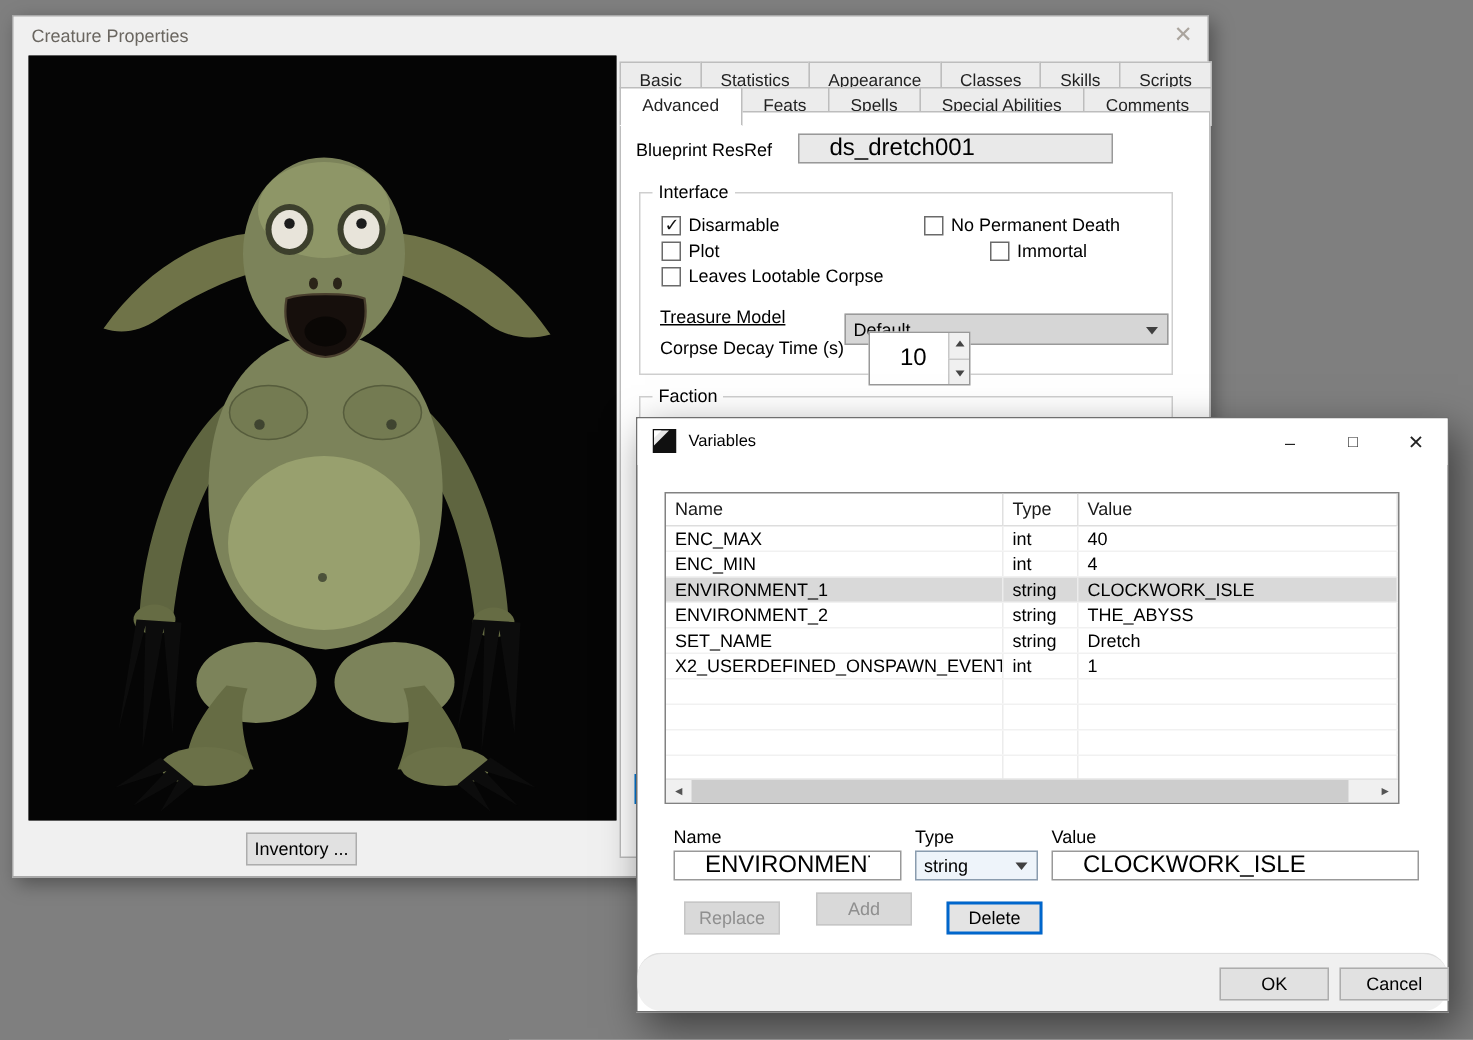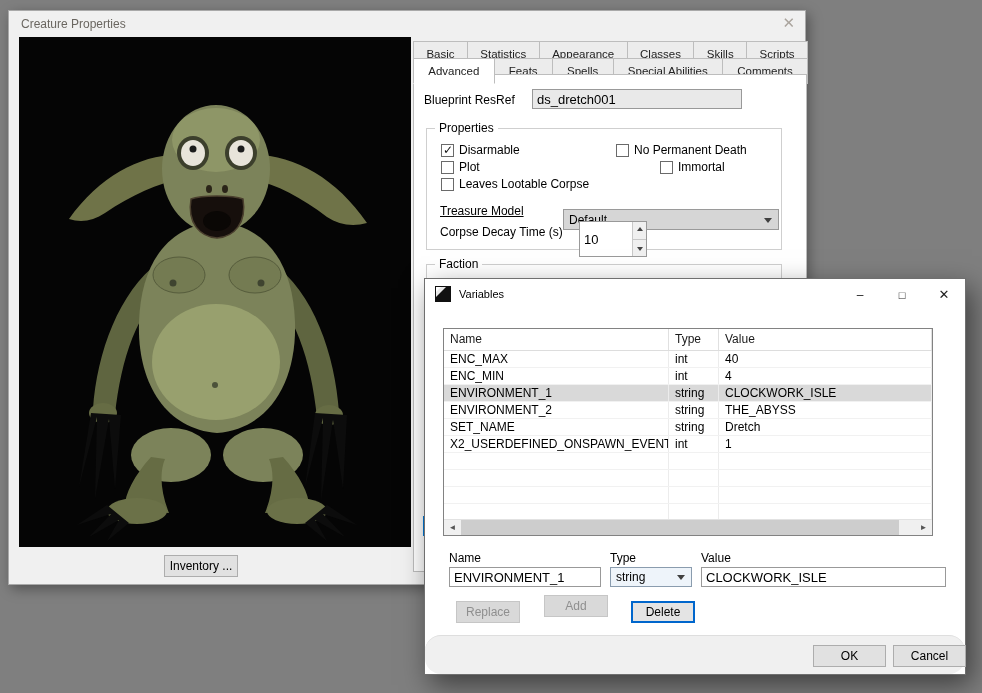--- a/index.html
+++ b/index.html
@@ -28,22 +28,22 @@
   .tabs { position:absolute; left:404px; width:394px; height:17px; display:flex; }
   .r1 { top:30px; }
   .r2 { top:47px; }
   .tab { flex:1 1 auto; display:flex; align-items:center; justify-content:center;
          font-size:11.5px; color:#222; background:#ececec; border:1px solid #bdbdbd;
          margin-right:-1px; white-space:nowrap; padding:12px 4px; position:relative; }
   .tab.active { background:#fff; border-bottom-color:#fff; z-index:3; }
   .tabpage { position:absolute; left:404px; top:63px; width:394px; height:498px;
              background:#fff; border:1px solid #bdbdbd; z-index:2; }
 
-  .txt { position:absolute; font-size:13px; font-family:inherit; border:1px solid #999;
-         background:#fff; padding:0 4px; height:20px; color:#000; }
+  .txt { position:absolute; font-size:16px; font-family:inherit; border:1px solid #999;
+         background:#fff; padding:0 20px; height:20px; color:#000; }
   .txt.ro { background:#e9e9e9; }
 
   .groupbox { position:absolute; border:1px solid #cfcfcf; }
   .group-title { position:absolute; top:-8px; left:8px; background:#fff; padding:0 4px;
                  font-size:12px; color:#000; white-space:nowrap; }
 
   .cb { position:absolute; display:flex; align-items:center; gap:5px; font-size:12px; color:#000; }
   .cb .box { width:13px; height:13px; border:1px solid #6a6a6a; background:#fff; position:relative; flex:none; }
   .cb .box.on::after { content:"✓"; position:absolute; left:1px; top:-2px; font-size:12px; font-weight:bold; color:#111; }
 
@@ -179,21 +179,21 @@
       <div class="tab">Spells</div>
       <div class="tab">Special Abilities</div>
       <div class="tab">Comments</div>
     </div>
 
     <div class="tabpage">
       <span class="lbl" style="left:10px; top:18px;">Blueprint ResRef</span>
       <input class="txt ro" style="left: 118px; top: 14px; width: 210px;" value="ds_dretch001">
 
       <div class="groupbox" style="left:12px; top:53px; width:356px; height:122px;">
-        <span class="group-title">Properties</span>
+        <span class="group-title">Interface</span>
 
         <div class="cb" style="left:14px; top:14px;">
           <span class="box on"></span>
           <span>Disarmable</span>
         </div>
         <div class="cb" style="left:14px; top:31px;">
           <span class="box"></span>
           <span>Plot</span>
         </div>
         <div class="cb" style="left:14px; top:48px;">

